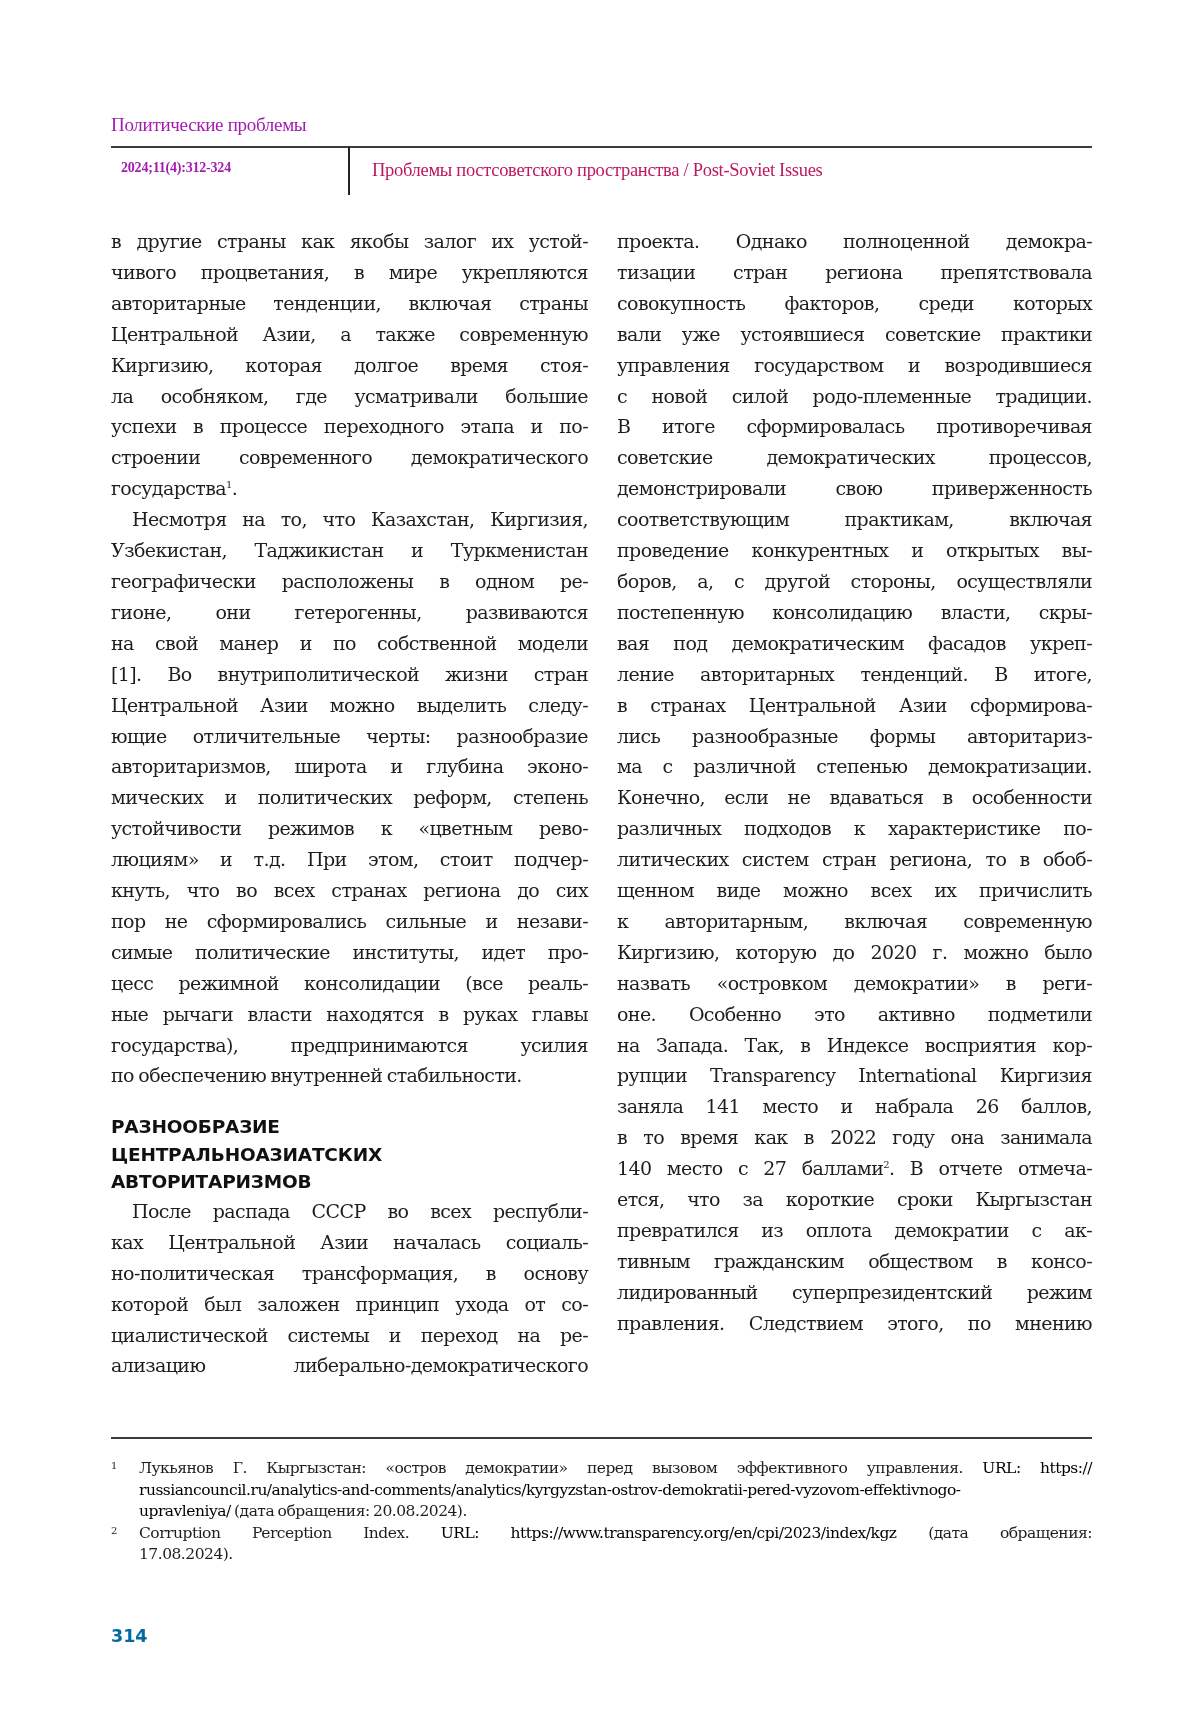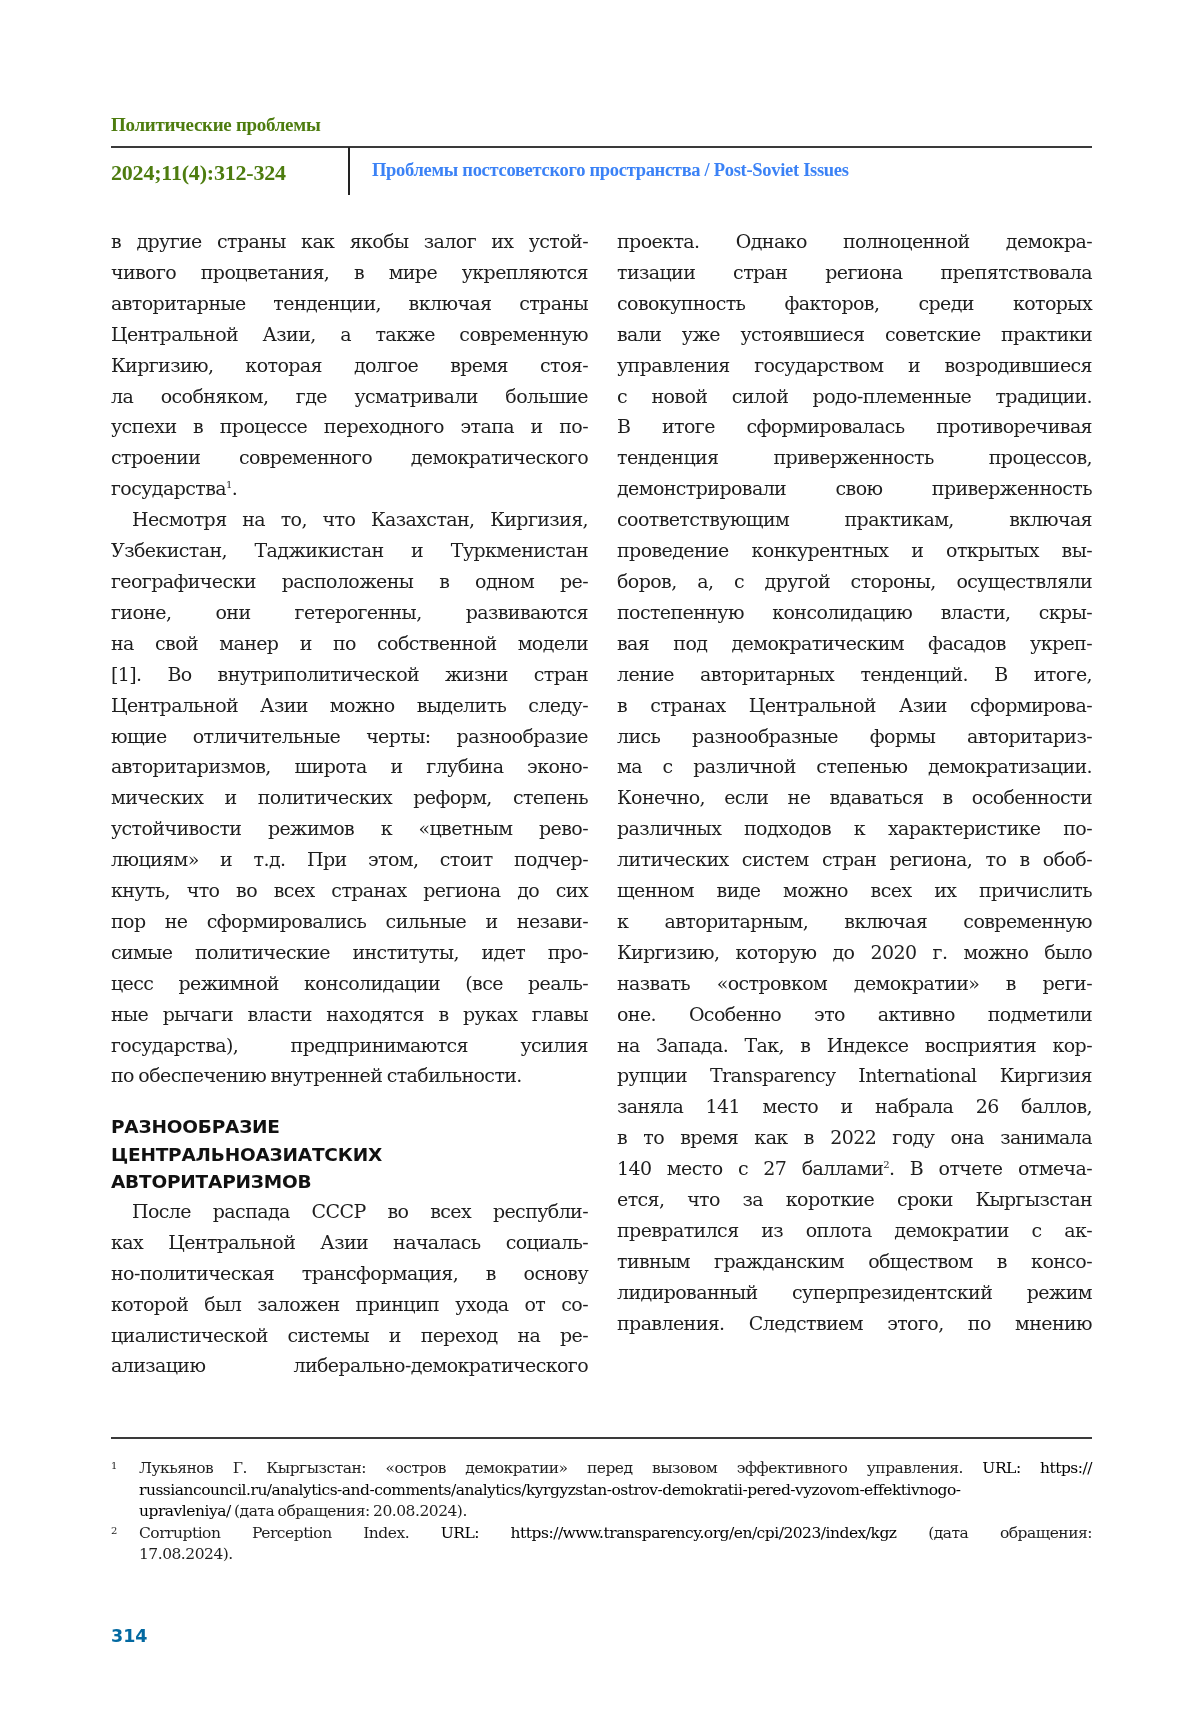--- a/index.html
+++ b/index.html
@@ -1,35 +1,35 @@
 <!DOCTYPE html>
 <html><head>
 <meta charset="utf-8">
 <style>
   html, body { margin: 0; padding: 0; background: #ffffff; }
   body { width: 1200px; height: 1710px; position: relative; overflow: hidden; color: #1c1c1c; }
   .section-title {
     position: absolute; left: 111px; top: 114px;
-    font-family: "Liberation Serif", serif; font-weight: bold; font-size: 19px;
-    letter-spacing: -0.3px; color: #4d7c0f;
+    font-family: "Liberation Serif", serif; font-weight: normal; font-size: 19px;
+    letter-spacing: -0.3px; color: #a21caf;
   }
   .header-rule {
     position: absolute; left: 111px; top: 146px; width: 981px; height: 2px; background: #3a3a3a;
   }
   .header-divider {
     position: absolute; left: 348px; top: 147px; width: 2px; height: 48px; background: #222;
   }
   .issue-ref {
-    position: absolute; left: 111px; top: 160px;
-    font-family: "Liberation Serif", serif; font-weight: bold; font-size: 22px; color: #4d7c0f;
+    position: absolute; left: 121px; top: 160px;
+    font-family: "Liberation Serif", serif; font-weight: bold; font-size: 14px; color: #a21caf;
     letter-spacing: -0.2px;
   }
   .journal-title {
     position: absolute; left: 372px; top: 160px;
-    font-family: "Liberation Serif", serif; font-weight: bold; font-size: 18.5px; color: #3b82f6;
+    font-family: "Liberation Serif", serif; font-weight: normal; font-size: 18.5px; color: #be185d;
     letter-spacing: -0.3px;
   }
   .col {
     position: absolute; top: 226px;
     font-family: "DejaVu Serif", serif; font-size: 19px; line-height: 30.9px; color: #1e1e1e;
   }
   .col-left { left: 111px; width: 477px; }
   .col-right { left: 617px; width: 475px; }
   .line { display: block; white-space: nowrap; text-align-last: justify; text-align: justify; letter-spacing: -0.6px; word-spacing: -1px; }
   .line.last { text-align-last: left; }
@@ -116,21 +116,21 @@
 
 <div class="col col-right">
   <div id="ra">
       <span class="line">проекта. Однако полноценной демокра-</span>
       <span class="line">тизации стран региона препятствовала</span>
       <span class="line">совокупность факторов, среди которых</span>
       <span class="line">вали уже устоявшиеся советские практики</span>
       <span class="line">управления государством и возродившиеся</span>
       <span class="line">с новой силой родо-племенные традиции.</span>
       <span class="line">В итоге сформировалась противоречивая</span>
-      <span class="line">тенденция приверженность процессов,</span>
+      <span class="line">советские демократических процессов,</span>
       <span class="line">демонстрировали свою приверженность</span>
       <span class="line">соответствующим практикам, включая</span>
       <span class="line">проведение конкурентных и открытых вы-</span>
       <span class="line">боров, а, с другой стороны, осуществляли</span>
       <span class="line">постепенную консолидацию власти, скры-</span>
       <span class="line">вая под демократическим фасадов укреп-</span>
       <span class="line">ление авторитарных тенденций. В итоге,</span>
       <span class="line">в странах Центральной Азии сформирова-</span>
       <span class="line">лись разнообразные формы авторитариз-</span>
       <span class="line">ма с различной степенью демократизации.</span>

